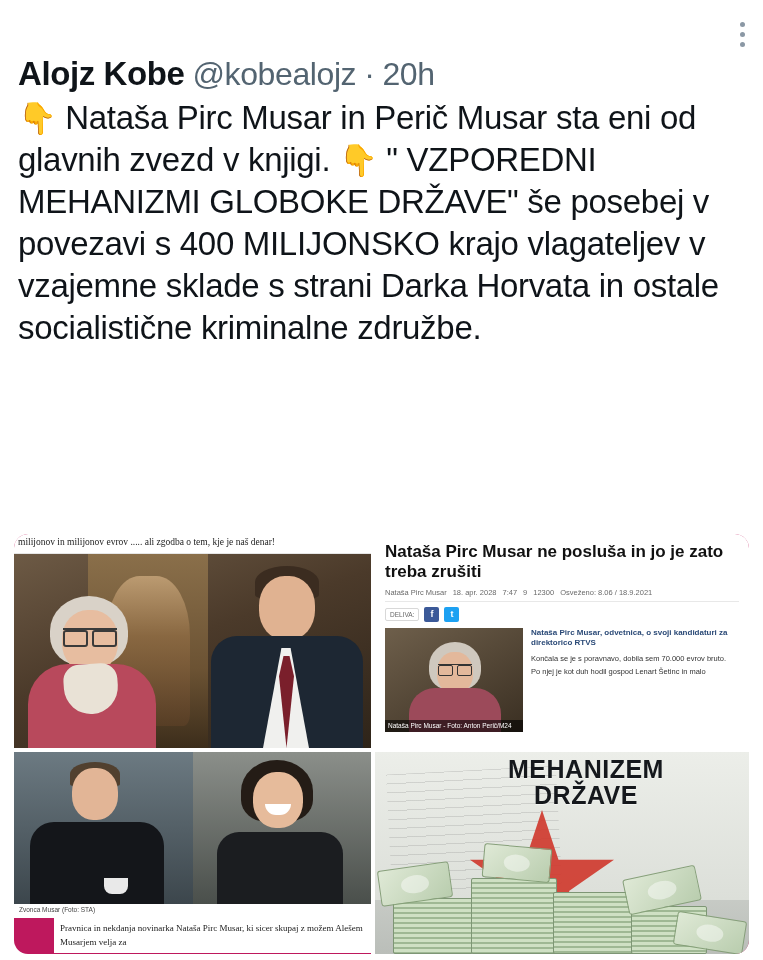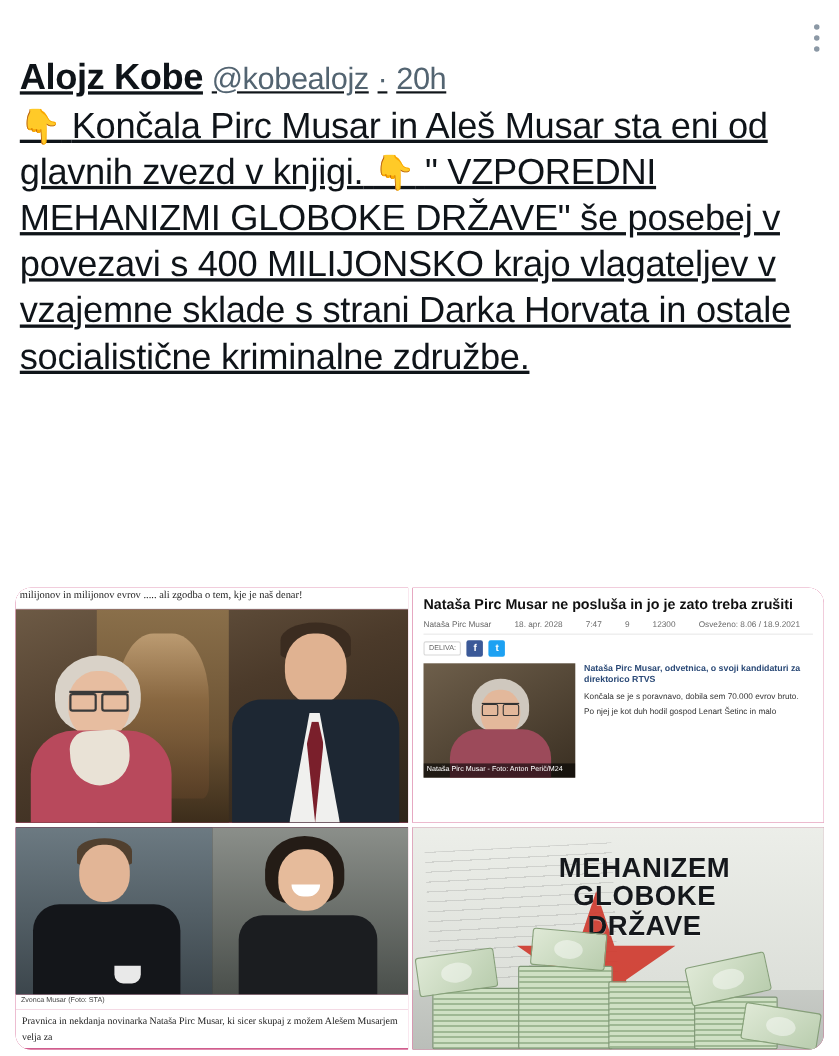--- a/index.html
+++ b/index.html
@@ -13,37 +13,36 @@
     font-family: "Liberation Sans", sans-serif;
     color: #0f1419;
     overflow: hidden;
   }
   .tweet {
     width: 763px;
     height: 960px;
     position: relative;
     box-sizing: border-box;
     padding: 10px 14px 0 14px;
-    text-decoration: underline;
   }
   .tweet-header {
     display: flex;
     align-items: baseline;
     gap: 8px;
     padding: 6px 0 2px 4px;
   }
   .display-name {
     font-size: 33px;
     font-weight: bold;
     letter-spacing: -0.4px;
     color: #0f1419;
     white-space: nowrap;
   }
   .handle-line {
-    font-size: 28px;
+    font-size: 32px;
     color: #536471;
     white-space: nowrap;
     letter-spacing: -0.4px;
     margin-top: 40px;
   }
   .dot-sep {
     color: #536471;
   }
   .more-menu {
     position: absolute;
@@ -208,31 +207,31 @@
   
   .news {
     background: #ffffff;
     height: 100%;
     box-sizing: border-box;
     padding: 8px 10px 0 10px;
     overflow: hidden;
     font-family: "Liberation Sans", sans-serif;
   }
   .news-title {
-    font-size: 13px;
+    font-size: 17px;
     font-weight: bold;
     line-height: 1.2;
     color: #111;
   }
   .news-meta {
     margin-top: 5px;
     font-size: 7.5px;
     color: #6a6a6a;
     display: flex;
-    gap: 21px;
+    gap: 6px;
     align-items: center;
     white-space: nowrap;
     border-bottom: 1px solid #e8e8e8;
     padding-bottom: 4px;
   }
   .news-share {
     margin-top: 5px;
     display: flex;
     align-items: center;
     gap: 5px;
@@ -377,20 +376,21 @@
     white-space: nowrap;
     overflow: hidden;
   }
   .bl-text {
     background: #fff;
     padding: 4px 6px;
     font-size: 9px;
     line-height: 1.5;
     color: #222;
     font-family: "Liberation Serif", serif;
+    margin-left: 40px;
   }
 
   
   .book {
     position: relative;
     height: 100%;
     background: linear-gradient(180deg, #dfe0dc 0%, #cfd2cd 55%, #b9bdb8 100%);
     overflow: hidden;
   }
   .book-paper {
@@ -406,21 +406,21 @@
   .book-star {
     position: absolute;
     left: 92px; top: 58px;
     width: 150px; height: 142px;
     background: #cf3b2f;
     clip-path: polygon(50% 0%, 61% 35%, 98% 35%, 68% 57%, 79% 92%, 50% 70%, 21% 92%, 32% 57%, 2% 35%, 39% 35%);
     opacity: .92;
   }
   .book-title {
     position: absolute;
-    left: 96px; top: 24px;
+    left: 96px; top: 4px;
     width: 230px;
     text-align: center;
     font-family: "Liberation Sans", sans-serif;
     font-weight: bold;
     font-size: 25px;
     line-height: 1.05;
     color: #15181c;
     letter-spacing: 0.5px;
     text-shadow: 0 1px 0 rgba(255,255,255,.5);
   }
@@ -465,21 +465,21 @@
   </div>
 
   <div class="more-menu">
     <span></span>
     <span></span>
     <span></span>
   </div>
 
   <div class="tweet-text">
     <span class="emoji">👇</span>
-    <span>Končala Pirc Musar in Aleš Musar sta eni od glavnih zvezd v knjigi.</span>
+    <span>Nataša Pirc Musar in Perič Musar sta eni od glavnih zvezd v knjigi.</span>
     <span class="emoji">👇</span>
     <span>" VZPOREDNI MEHANIZMI GLOBOKE DRŽAVE" še posebej v povezavi s 400 MILIJONSKO krajo vlagateljev v vzajemne sklade s strani Darka Horvata in ostale socialistične kriminalne združbe.</span>
   </div>
 
   <div class="media-grid">
 
     <div class="cell cell-tl">
       <div class="tl-strip">milijonov in milijonov evrov ..... ali zgodba o tem, kje je naš denar!</div>
       <div class="tl-photo">
         <div class="painting"></div>
@@ -552,21 +552,20 @@
       <div class="bl-text">Pravnica in nekdanja novinarka Nataša Pirc Musar, ki sicer skupaj z možem Alešem Musarjem velja za</div>
     </div>
 
     <div class="cell cell-br">
       <div class="book">
         <div class="book-paper"></div>
         <div class="book-lines"></div>
         <div class="book-star"></div>
         <div class="book-title">
           <div>MEHANIZEM</div>
-          <div>GLOBOKE</div>
           <div>DRŽAVE</div>
         </div>
         <div class="money-wrap">
           <div class="stack" style="left:18px; bottom:4px; width:78px; height:54px;"></div>
           <div class="stack" style="left:96px; bottom:4px; width:84px; height:74px;"></div>
           <div class="stack" style="left:178px; bottom:4px; width:80px; height:60px;"></div>
           <div class="stack" style="left:256px; bottom:4px; width:74px; height:46px;"></div>
           <div class="bill" style="left:4px; bottom:56px; width:70px; height:34px; transform: rotate(-8deg);"></div>
           <div class="bill" style="left:108px; bottom:78px; width:66px; height:32px; transform: rotate(5deg);"></div>
           <div class="bill" style="left:250px; bottom:50px; width:72px; height:34px; transform: rotate(-12deg);"></div>

